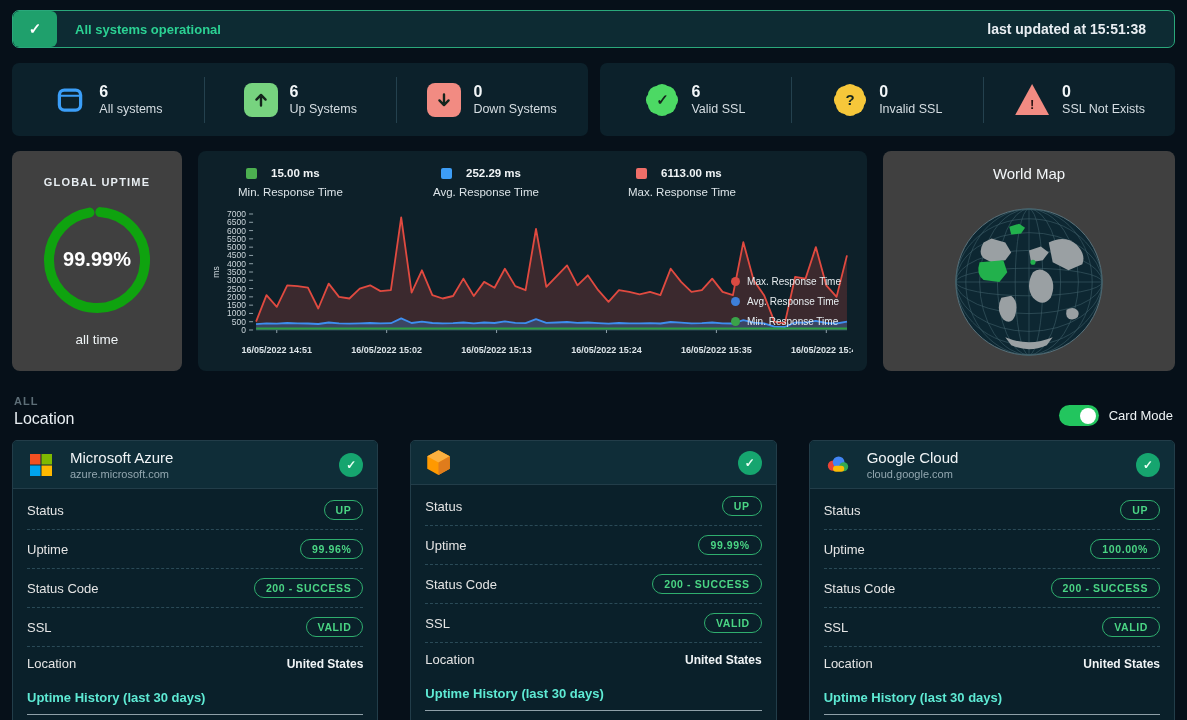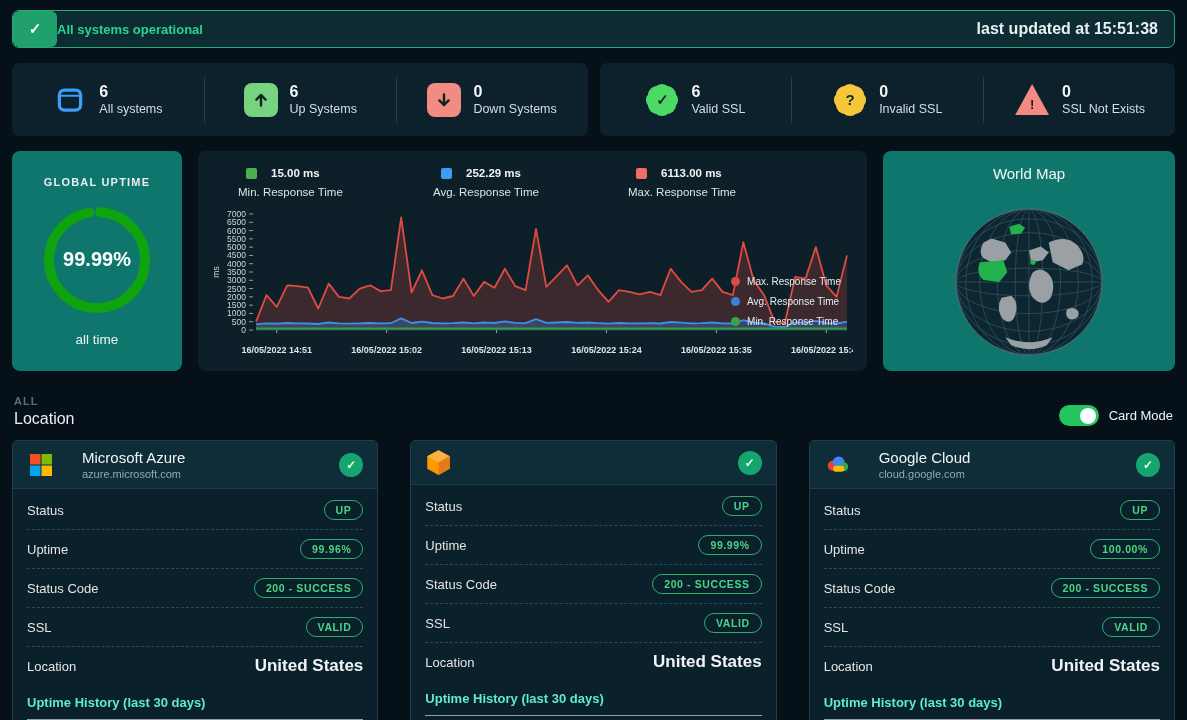--- a/index.html
+++ b/index.html
@@ -15,22 +15,22 @@
   .banner {
     height:38px; display:flex; align-items:center;
     background:#0d2b33; border:1px solid #2aa87b; border-radius:7px;
     overflow:hidden; margin-bottom:15px;
   }
   .banner-check {
     width:44px; height:100%; background:#1fa06c; border-radius:6px;
     display:flex; align-items:center; justify-content:center;
     color:#fff; font-size:15px; font-weight:700; flex:0 0 44px;
   }
-  .banner-title { color:#2bd193; font-weight:700; font-size:13px; }
-  .banner-updated { margin-left:auto; margin-right:16px; color:#e8eef2; font-weight:700; font-size:16px; }
+  .banner-title { margin-left:18px; color:#2bd193; font-weight:700; font-size:13px; }
+  .banner-updated { margin-left:auto; margin-right:28px; color:#e8eef2; font-weight:700; font-size:14px; }
 
   
   .stats-row { display:grid; grid-template-columns:1fr 1fr; gap:12px; margin-bottom:15px; }
   .stats-panel {
     background:#0c212b; border-radius:7px; height:73px;
     display:grid; grid-template-columns:1fr 1fr 1fr; align-items:center;
   }
   .stat { display:flex; align-items:center; justify-content:center; gap:12px; height:46px; }
   .stat + .stat { border-left:1px solid #24414e; }
   .stat-text { display:flex; flex-direction:column; gap:2px; }
@@ -41,21 +41,21 @@
   .seal { position:relative; width:34px; height:34px; display:inline-flex; align-items:center; justify-content:center; border-radius:0; }
   .seal::before,.seal::after { content:""; position:absolute; inset:3px; background:var(--c); border-radius:9px; }
   .seal::after { transform:rotate(45deg); }
   .seal b { position:relative; z-index:1; font-weight:800; color:#15261d; font-size:15px; }
   .tri { position:relative; width:36px; height:33px; display:flex; align-items:flex-end; justify-content:center;
          background:var(--c); clip-path:polygon(50% 3%,97% 97%,3% 97%); }
   .tri b { color:#2a1413; font-size:13px; font-weight:800; margin-bottom:4px; }
 
   
   .middle-row { display:grid; grid-template-columns:170px 1fr 292px; gap:16px; height:220px; margin-bottom:24px; }
-  .card { background:#0f766e; border-radius:8px; }
+  .card { background:#404040; border-radius:8px; }
 
   .uptime-card { display:flex; flex-direction:column; align-items:center; justify-content:center; gap:14px; }
   .uptime-title { font-size:11px; font-weight:700; letter-spacing:1.2px; color:#e8eef2; }
   .ring-wrap { position:relative; width:116px; height:116px; }
   .ring-wrap svg { display:block; }
   .ring-value { position:absolute; inset:0; display:flex; align-items:center; justify-content:center;
                 font-size:20px; font-weight:700; color:#fff; }
   .uptime-caption { font-size:13.5px; color:#eef3f5; }
 
   .chart-card { background:#0d2029; padding:12px 14px 6px; position:relative; }
@@ -80,32 +80,32 @@
   .systems-header { display:flex; align-items:flex-end; margin:2px 2px 12px; }
   .systems-heading .eyebrow { font-size:11px; letter-spacing:1px; color:#5d6e77; font-weight:700; }
   .systems-heading .title { font-size:16px; color:#e8eef2; margin-top:3px; }
   .toggle-group { margin-left:auto; display:flex; align-items:center; gap:10px; padding-bottom:2px; }
   .switch { width:40px; height:21px; border-radius:11px; background:#22c55e; position:relative; cursor:pointer; }
   .switch .knob { position:absolute; top:2.5px; right:3px; width:16px; height:16px; border-radius:50%; background:#fff; }
   .toggle-label { font-size:13px; color:#eef3f5; }
 
   .systems-grid { display:grid; grid-template-columns:1fr 1fr 1fr; gap:32px; }
   .system-card { background:#0a202a; border:1px solid #223d49; border-radius:5px; overflow:hidden; }
-  .sys-header { display:flex; align-items:center; gap:28px; padding:8px 14px; background:#0f2d38; border-bottom:1px solid #223d49; }
+  .sys-header { display:flex; align-items:center; gap:16px; padding:8px 14px; background:#0f2d38; border-bottom:1px solid #223d49; }
   .sys-logo { width:27px; height:27px; flex:0 0 27px; display:flex; align-items:center; justify-content:center; }
   .sys-name { font-size:15px; color:#f0f4f6; }
   .sys-domain { font-size:11px; color:#93a7b0; margin-top:2px; }
   .sys-check { margin-left:auto; width:24px; height:24px; border-radius:50%; background:#16a56f;
                display:flex; align-items:center; justify-content:center; color:#eafff4; font-size:12px; font-weight:700; }
   .sys-body { padding:2px 14px 12px; }
   .sys-row { display:flex; align-items:center; justify-content:space-between; padding:9px 0; border-bottom:1px dashed #2a4a57; }
   .row-label { font-size:13px; color:#e5e5e5; }
   .badge { border:1.5px solid #2fae6e; color:#4ad584; border-radius:999px; padding:3px 11px;
            font-size:10.5px; font-weight:700; letter-spacing:.6px; }
-  .row-text { font-size:17px; font-weight:700; color:#f0f4f6; }
+  .row-text { font-size:12px; font-weight:700; color:#f0f4f6; }
   .history-block { padding-top:10px; }
   .history-label { font-size:13px; font-weight:700; color:#5eead4; }
   .history-rule { border:none; border-top:1px solid #8fa0a8; margin:9px 0 10px; }
 </style>
 </head>
 <body>
 
 <div class="page">
 
   <div class="banner">

